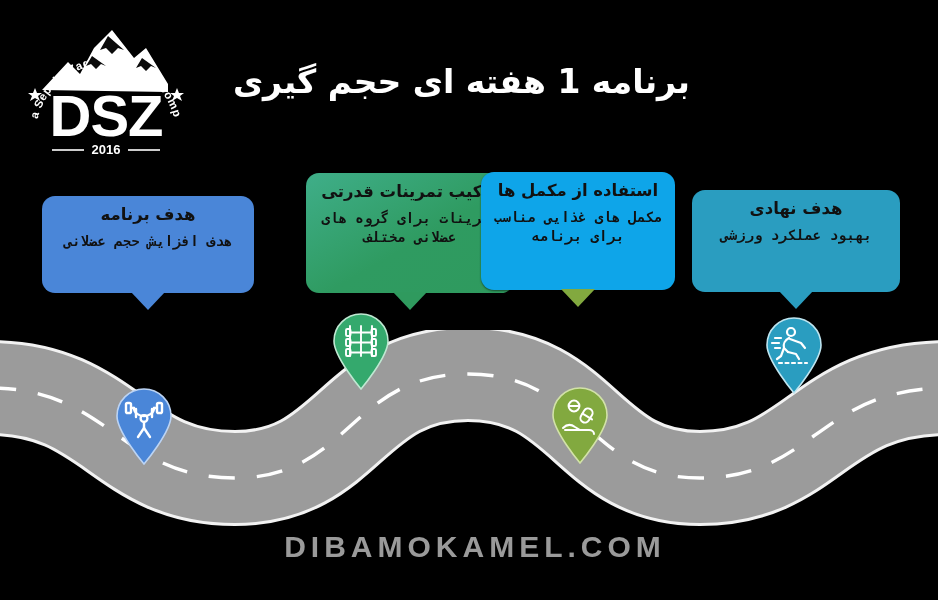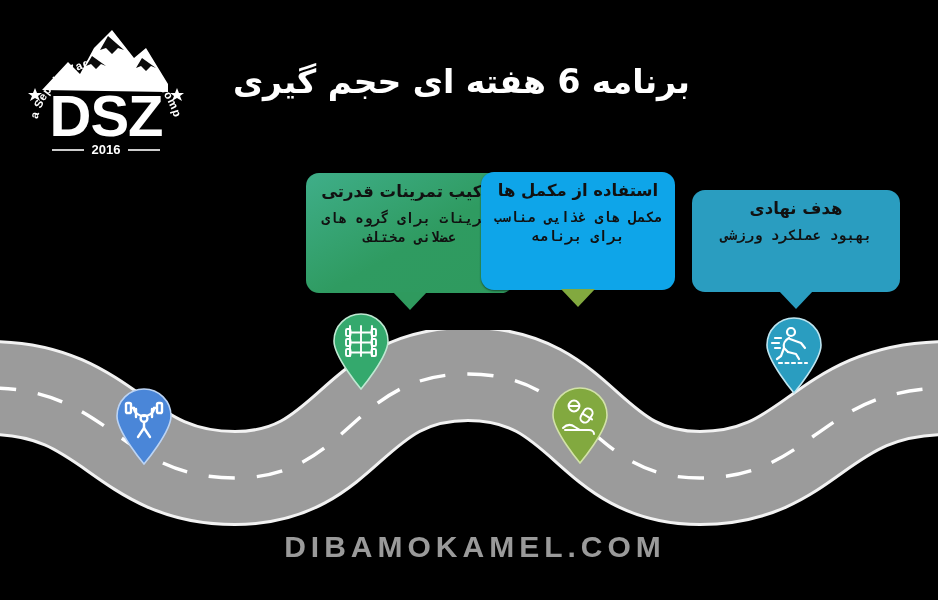--- a/index.html
+++ b/index.html
@@ -141,22 +141,27 @@
       </g>
 
       <text x="90" y="122" text-anchor="middle" fill="#ffffff" font-family="Liberation Sans, sans-serif" font-size="58" font-weight="bold" letter-spacing="-1">DSZ</text>
 
       <line x1="36" y1="136" x2="68" y2="136" stroke="#ffffff" stroke-width="1.6"></line>
       <line x1="112" y1="136" x2="144" y2="136" stroke="#ffffff" stroke-width="1.6"></line>
       <text x="90" y="140" text-anchor="middle" fill="#ffffff" font-family="Liberation Sans, sans-serif" font-size="13" font-weight="bold">2016</text>
     </svg>
   </div>
 
-  <div id="title">برنامه 6 هفته ای حجم گیری</div>
-
+  <div id="title">برنامه 1 هفته ای حجم گیری</div>
+
+  <div class="card" id="card-1">
+    <div class="ttl">هدف برنامه</div>
+    <div class="sub">هدف افزایش حجم عضلانی</div>
+    <div class="tail"></div>
+  </div>
 
   <div class="card" id="card-2">
     <div class="ttl">ترکیب تمرینات قدرتی</div>
     <div class="sub">تمرینات برای گروه های عضلانی مختلف</div>
     <div class="tail"></div>
   </div>
 
   <div class="card" id="card-3">
     <div class="ttl">استفاده از مکمل ها</div>
     <div class="sub">مکمل های غذایی مناسب برای برنامه</div>

